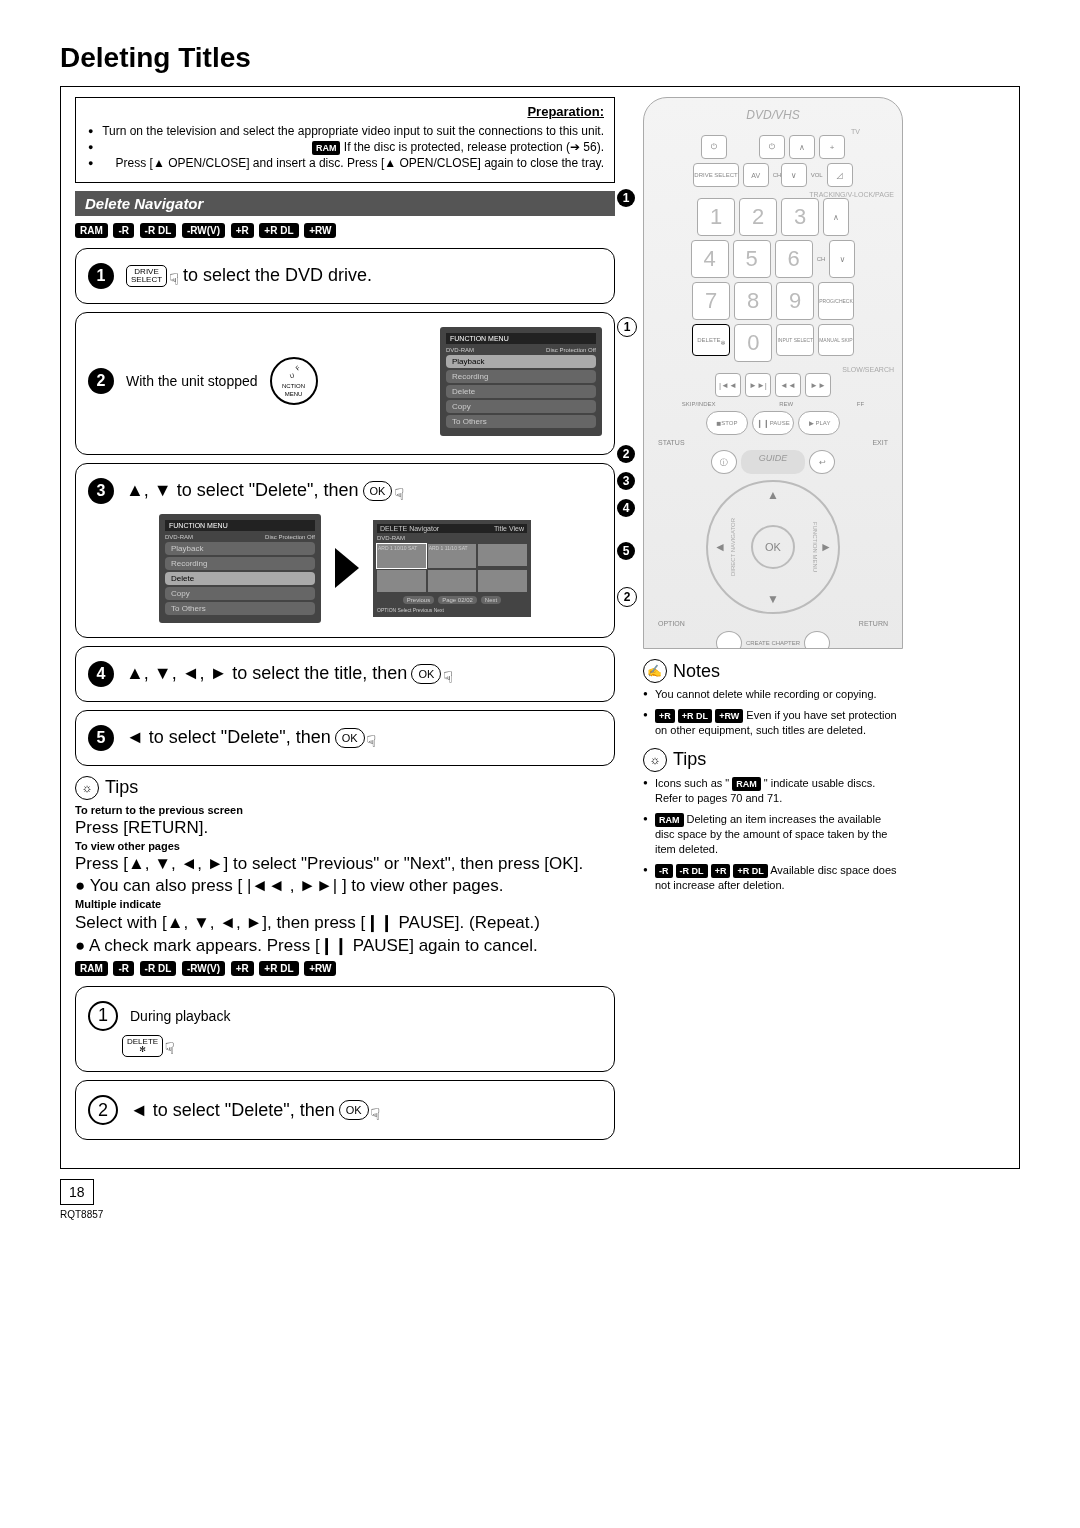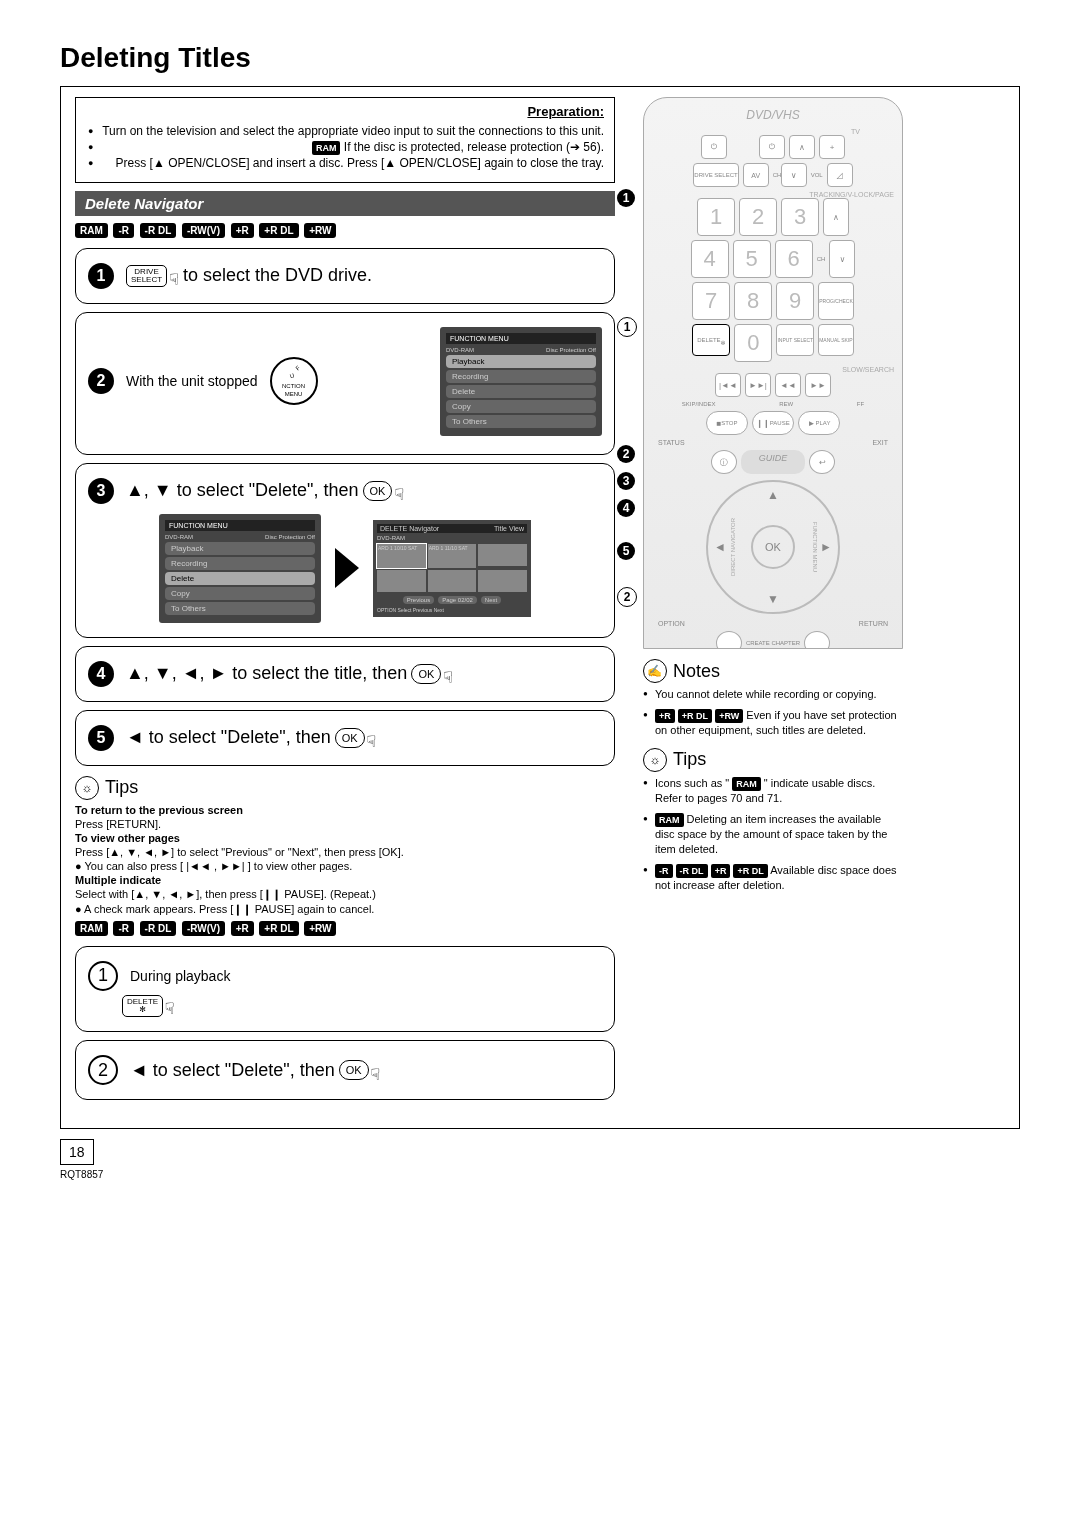--- a/index.html
+++ b/index.html
@@ -192,21 +192,21 @@
   gap: 6px;
 }
 .icon-bulb, .icon-hand {
   display: inline-flex;
   width: 22px; height: 22px;
   border: 1.5px solid #000;
   border-radius: 50%;
   align-items: center; justify-content: center;
   font-size: 12px;
 }
-.tips-body p { margin: 2px 0; font-size: 11px;}
+.tips-body p { margin: 2px 0; font-size: 17px;}
 .tips-body .b { font-weight: bold; font-size: 11px;}
 .remote {
   border: 1.5px solid #aaa;
   border-top-left-radius: 24px;
   border-top-right-radius: 24px;
   background: linear-gradient(#f4f4f4,#eaeaea);
   padding: 10px 8px;
   font-size: 8px;
   color: #888;
   position: relative;

